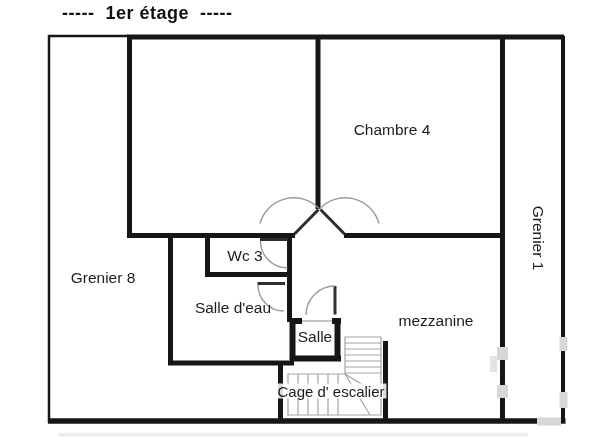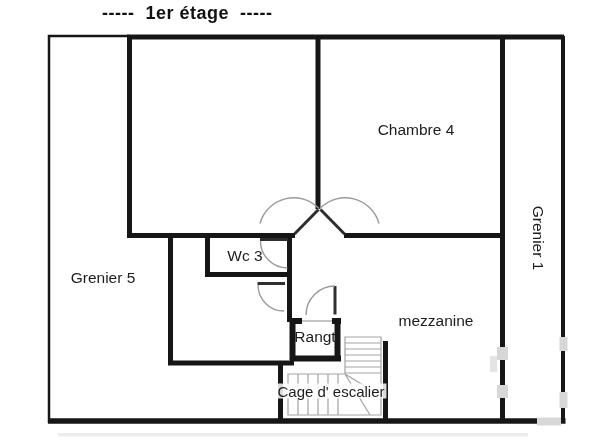--- a/index.html
+++ b/index.html
@@ -1,20 +1,20 @@
 <!DOCTYPE html>
 <html><head>
 <meta charset="utf-8">
 <style>
   html,body{margin:0;padding:0;background:#ffffff;}
   .stage{position:relative;width:600px;height:447px;background:#ffffff;overflow:hidden;
          font-family:"Liberation Sans", sans-serif;color:#1c1c1c;}
   .plan-svg{position:absolute;left:0;top:0;}
   .title{position:absolute;left:62px;top:3px;font-size:18px;font-weight:600;
-         letter-spacing:0.5px;white-space:pre;color:#111;margin-left:40px;}
+         letter-spacing:0.5px;white-space:pre;color:#111;}
   .lbl{position:absolute;font-size:15.5px;white-space:nowrap;
        transform:translate(-50%,-50%);line-height:1;}
   .lbl.rot{transform:translate(-50%,-50%) rotate(90deg);}
   .lbl.halo{background:rgba(255,255,255,0.85);padding:0 2px;font-size:15px;}
 </style>
 </head>
 <body>
 
 <div class="stage">
 
@@ -78,21 +78,22 @@
       <rect x="497" y="385" width="11" height="13"></rect>
       <rect x="490" y="356" width="7" height="16" opacity="0.7"></rect>
       <rect x="559.5" y="337" width="8" height="14"></rect>
       <rect x="559.5" y="392" width="8" height="16"></rect>
       <rect x="537" y="417.5" width="24" height="8"></rect>
     </g>
   </svg>
 
   <div class="title">-----  1er étage  -----</div>
 
-  <div class="lbl" style="left:416px;top:130px">Chambre 4</div>
+  <div class="lbl" style="left:392px;top:130px">Chambre 4</div>
   <div class="lbl rot" style="left:538px;top:238px">Grenier 1</div>
-  <div class="lbl" style="left:103px;top:278px">Grenier 5</div>
+  <div class="lbl" style="left:103px;top:278px">Grenier 8</div>
   <div class="lbl" style="left:245px;top:256px">Wc 3</div>
-  <div class="lbl" style="left:315px;top:337px">Rangt</div>
+  <div class="lbl" style="left:233px;top:308px">Salle d'eau</div>
+  <div class="lbl" style="left:315px;top:337px">Salle</div>
   <div class="lbl" style="left:436px;top:321px">mezzanine</div>
   <div class="lbl halo" style="left:331px;top:391px">Cage d' escalier</div>
 
 </div>
 
 </body></html>

